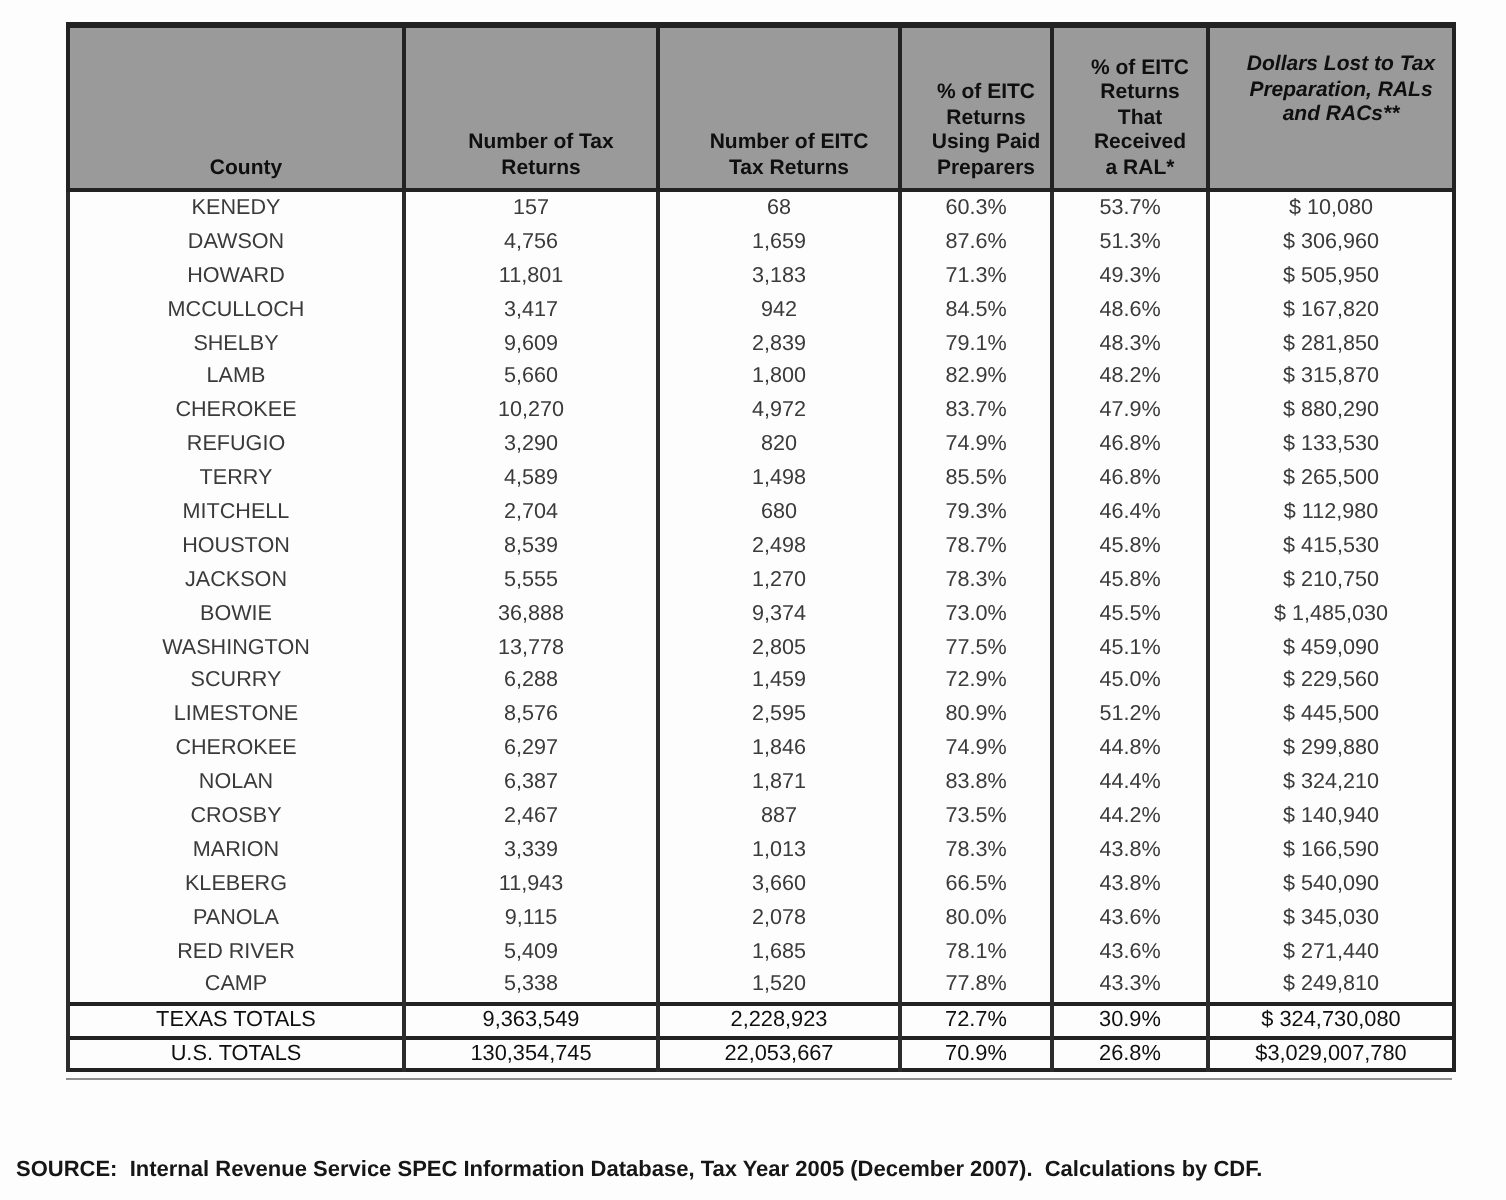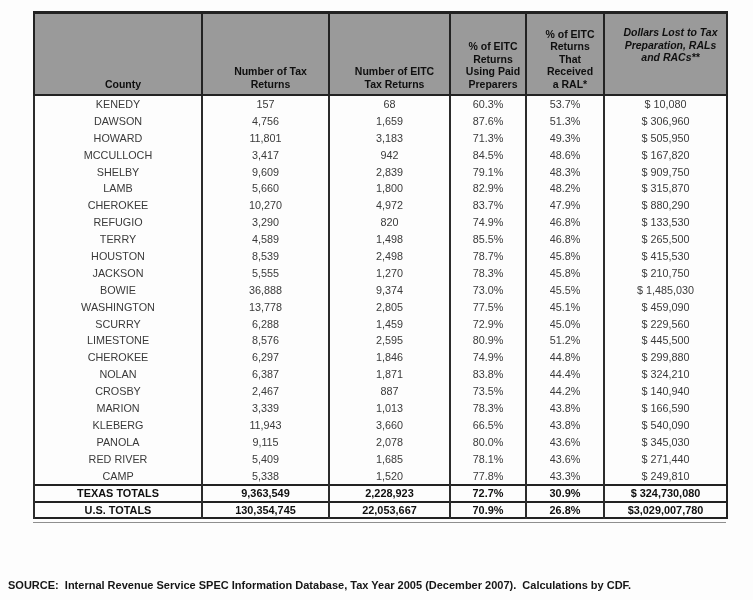--- a/index.html
+++ b/index.html
@@ -50,21 +50,21 @@
     text-align: center;
     font-size: 10.8px;
     color: #3a3a3a;
     height: 16.9px;
     line-height: 13px;
     padding: 0 2px;
     overflow: hidden;
   }
   table.data-table tfoot td {
     border-top: 2px solid #222222;
-    font-weight: bold;
+    font-weight: normal;
     color: #0f0f0f;
     height: 14.5px;
     font-size: 10.9px;
   }
   .footnotes {
     position: absolute;
     left: 8px;
     top: 552px;
     width: 742px;
     font-size: 11px;
@@ -142,21 +142,21 @@
             <td>84.5%</td>
             <td>48.6%</td>
             <td>$ 167,820</td>
           </tr>
           <tr>
             <td>SHELBY</td>
             <td>9,609</td>
             <td>2,839</td>
             <td>79.1%</td>
             <td>48.3%</td>
-            <td>$ 909,750</td>
+            <td>$ 281,850</td>
           </tr>
           <tr>
             <td>LAMB</td>
             <td>5,660</td>
             <td>1,800</td>
             <td>82.9%</td>
             <td>48.2%</td>
             <td>$ 315,870</td>
           </tr>
           <tr>
@@ -177,20 +177,28 @@
           </tr>
           <tr>
             <td>TERRY</td>
             <td>4,589</td>
             <td>1,498</td>
             <td>85.5%</td>
             <td>46.8%</td>
             <td>$ 265,500</td>
           </tr>
           <tr>
+            <td>MITCHELL</td>
+            <td>2,704</td>
+            <td>680</td>
+            <td>79.3%</td>
+            <td>46.4%</td>
+            <td>$ 112,980</td>
+          </tr>
+          <tr>
             <td>HOUSTON</td>
             <td>8,539</td>
             <td>2,498</td>
             <td>78.7%</td>
             <td>45.8%</td>
             <td>$ 415,530</td>
           </tr>
           <tr>
             <td>JACKSON</td>
             <td>5,555</td>

